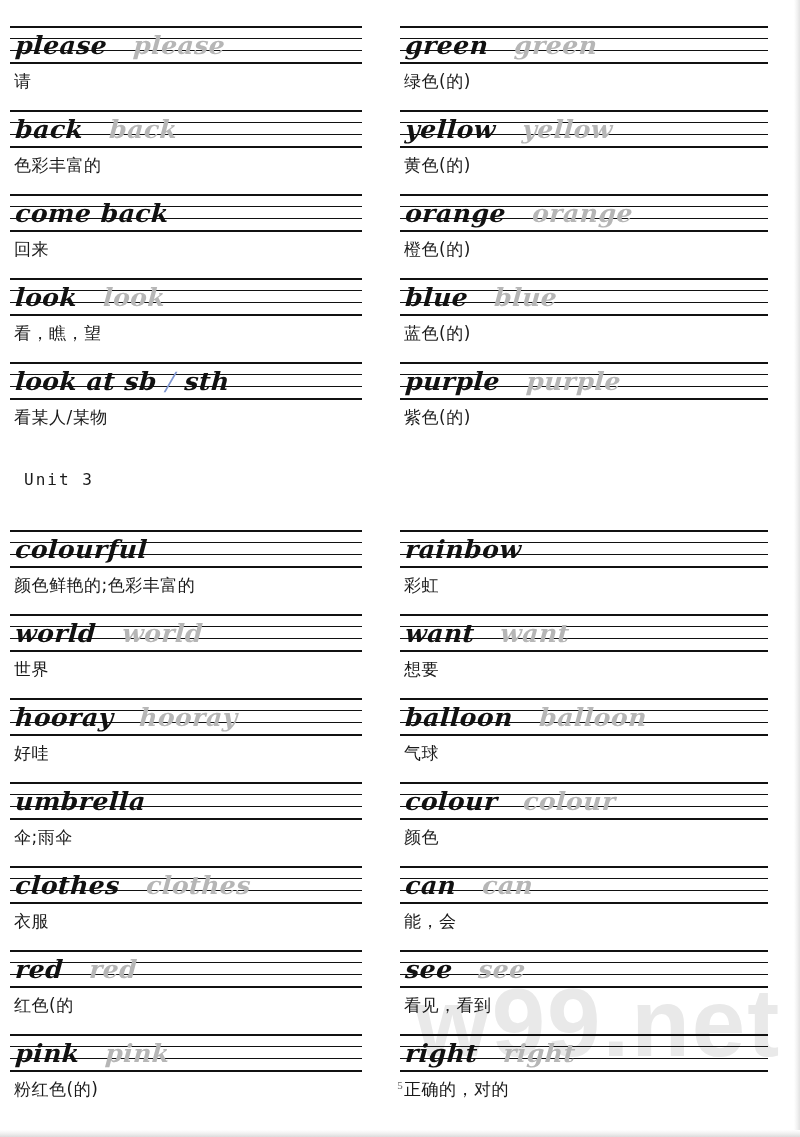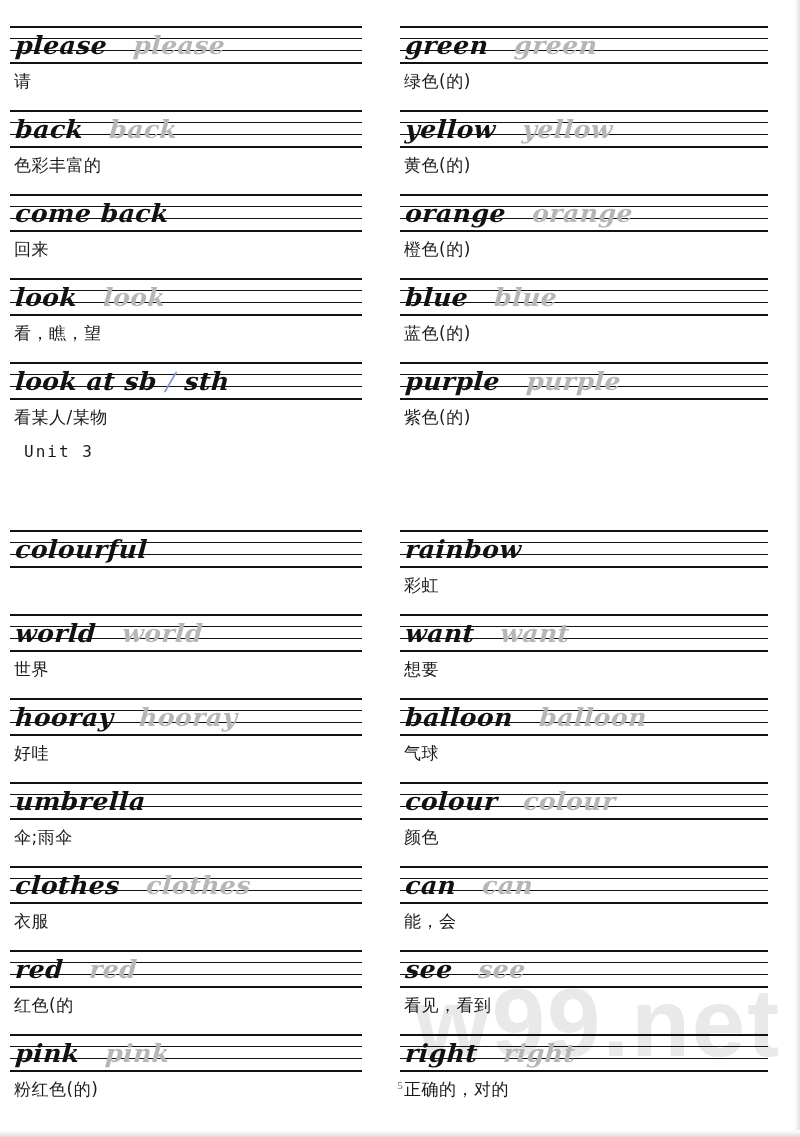--- a/index.html
+++ b/index.html
@@ -199,29 +199,30 @@
         <div class="entry" style="top: 362px;">
           <div class="staff" style="width: 352px;">
             <div class="ln l0"></div>
             <div class="ln l1"></div>
             <div class="ln l2"></div>
             <div class="ln l3"></div>
           </div>
           <div class="words"><span class="w dark">look at sb <span class="slash-blue">/</span> sth</span></div>
           <div class="cn">看某人/某物</div>
         </div>
-        <div class="unit" style="top: 442px;">Unit 3</div>
+        <div class="unit" style="top: 470px;">Unit 3</div>
         <div class="entry" style="top: 530px;">
           <div class="staff" style="width: 352px;">
             <div class="ln l0"></div>
             <div class="ln l1"></div>
             <div class="ln l2"></div>
             <div class="ln l3"></div>
           </div>
           <div class="words"><span class="w dark">colourful</span></div>
+          <div class="cn">颜色鲜艳的;色彩丰富的</div>
         </div>
         <div class="entry" style="top: 614px;">
           <div class="staff" style="width: 352px;">
             <div class="ln l0"></div>
             <div class="ln l1"></div>
             <div class="ln l2"></div>
             <div class="ln l3"></div>
           </div>
           <div class="words"><span class="w dark">world</span><span class="w trace gap">world</span></div>
           <div class="cn">世界</div>

